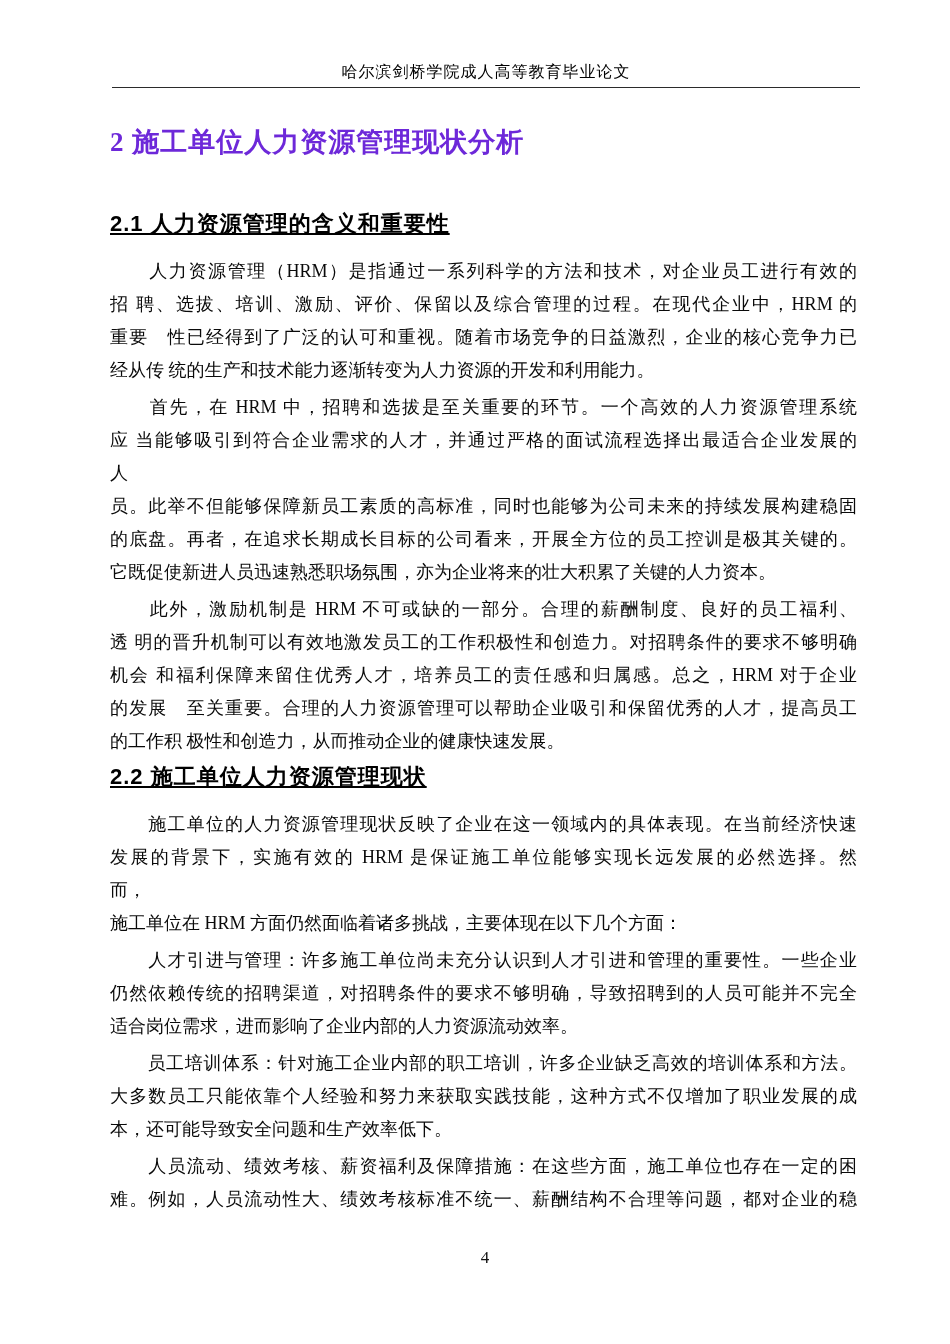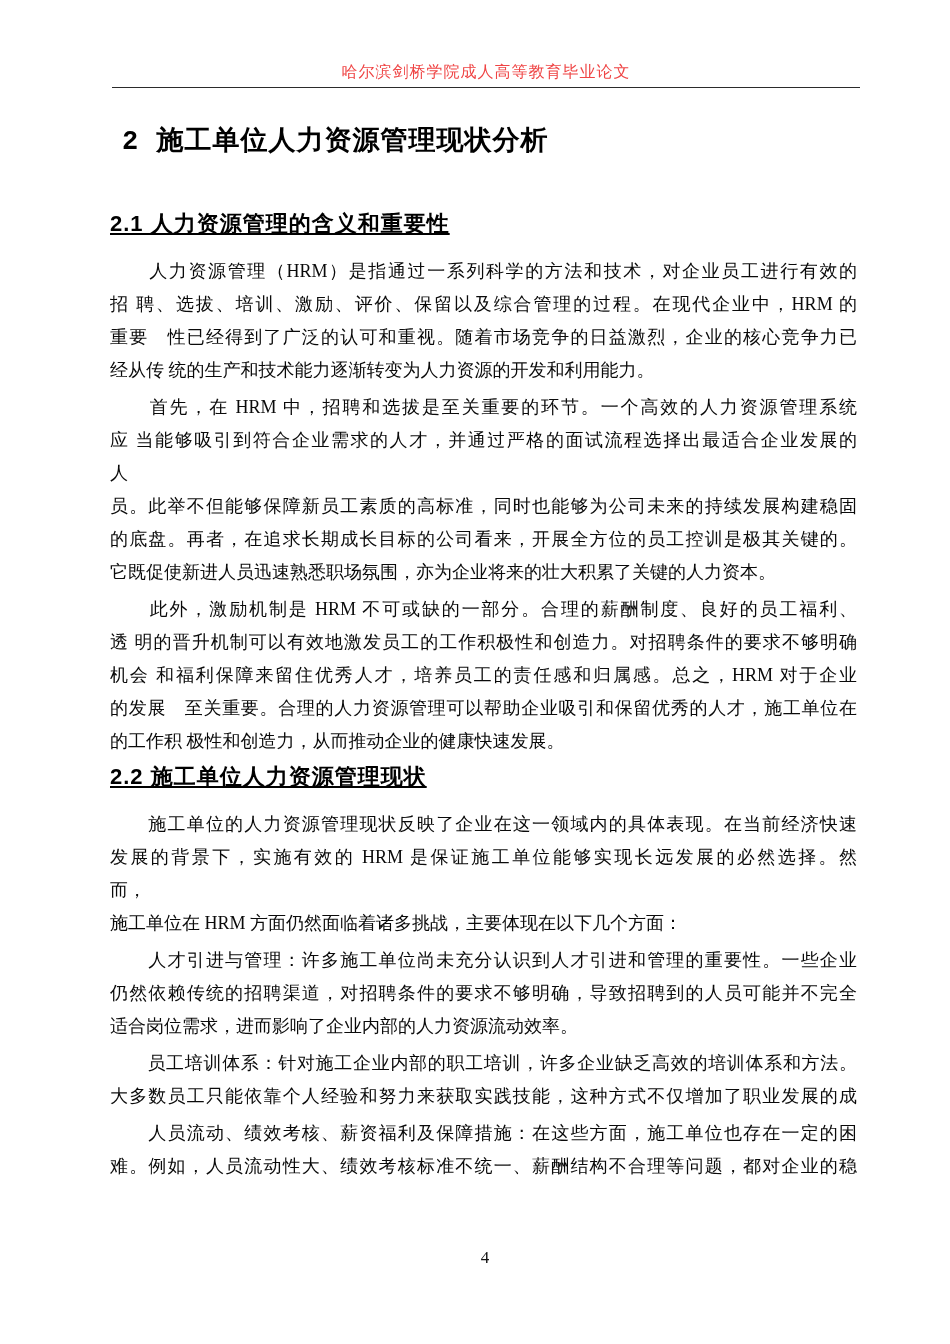--- a/index.html
+++ b/index.html
@@ -21,37 +21,37 @@
     top: 62px;
     left: 112px;
     width: 748px;
     text-align: center;
     border-bottom: 1px solid #2b2b2b;
     padding-bottom: 5px;
   }
   .running-header .header-text {
     font-size: 16px;
     line-height: 20px;
-    color: #ef4444;
+    color: #000000;
     letter-spacing: 1px;
   }
   .content {
     position: absolute;
     top: 116px;
     left: 110px;
     width: 750px;
   }
   h1.chapter-title {
-    margin: 7px 0 46px 12px;
-    font-family: Liberation Mono, monospace;
+    margin: 7px 0 46px 0;
+    font-family: Liberation Serif, serif;
     font-size: 27px;
     font-weight: 700;
     line-height: 38px;
     letter-spacing: 1px;
-    color: #000000;
+    color: #6d28d9;
   }
   h2.section-heading {
     margin: 2px 0 14px 0;
     font-family: "Liberation Sans", sans-serif;
     font-size: 22px;
     font-weight: 700;
     line-height: 34px;
     letter-spacing: 1px;
     color: #000000;
     text-decoration: underline;
@@ -109,21 +109,21 @@
       <div class="line">人</div>
       <div class="line j">员。此举不但能够保障新员工素质的高标准，同时也能够为公司未来的持续发展构建稳固</div>
       <div class="line j">的底盘。再者，在追求长期成长目标的公司看来，开展全方位的员工控训是极其关键的。</div>
       <div class="line">它既促使新进人员迅速熟悉职场氛围，亦为企业将来的壮大积累了关键的人力资本。</div>
     </div>
 
     <div class="para">
       <div class="line j">　　此外，激励机制是 HRM 不可或缺的一部分。合理的薪酬制度、良好的员工福利、</div>
       <div class="line j">透 明的晋升机制可以有效地激发员工的工作积极性和创造力。对招聘条件的要求不够明确</div>
       <div class="line j">机会 和福利保障来留住优秀人才，培养员工的责任感和归属感。总之，HRM 对于企业</div>
-      <div class="line j">的发展　至关重要。合理的人力资源管理可以帮助企业吸引和保留优秀的人才，施工单位在</div>
+      <div class="line j">的发展　至关重要。合理的人力资源管理可以帮助企业吸引和保留优秀的人才，提高员工</div>
       <div class="line">的工作积 极性和创造力，从而推动企业的健康快速发展。</div>
     </div>
 
     <h2 class="section-heading">2.2 施工单位人力资源管理现状</h2>
 
     <div class="para">
       <div class="line j">　　施工单位的人力资源管理现状反映了企业在这一领域内的具体表现。在当前经济快速</div>
       <div class="line j">发展的背景下，实施有效的 HRM 是保证施工单位能够实现长远发展的必然选择。然</div>
       <div class="line">而，</div>
       <div class="line">施工单位在 HRM 方面仍然面临着诸多挑战，主要体现在以下几个方面：</div>
@@ -131,20 +131,21 @@
 
     <div class="para">
       <div class="line j">　　人才引进与管理：许多施工单位尚未充分认识到人才引进和管理的重要性。一些企业</div>
       <div class="line j">仍然依赖传统的招聘渠道，对招聘条件的要求不够明确，导致招聘到的人员可能并不完全</div>
       <div class="line">适合岗位需求，进而影响了企业内部的人力资源流动效率。</div>
     </div>
 
     <div class="para">
       <div class="line j">　　员工培训体系：针对施工企业内部的职工培训，许多企业缺乏高效的培训体系和方法。</div>
       <div class="line j">大多数员工只能依靠个人经验和努力来获取实践技能，这种方式不仅增加了职业发展的成</div>
+      <div class="line">本，还可能导致安全问题和生产效率低下。</div>
     </div>
 
     <div class="para">
       <div class="line j">　　人员流动、绩效考核、薪资福利及保障措施：在这些方面，施工单位也存在一定的困</div>
       <div class="line j">难。例如，人员流动性大、绩效考核标准不统一、薪酬结构不合理等问题，都对企业的稳</div>
     </div>
 
   </div>
 
   <div class="page-footer">

